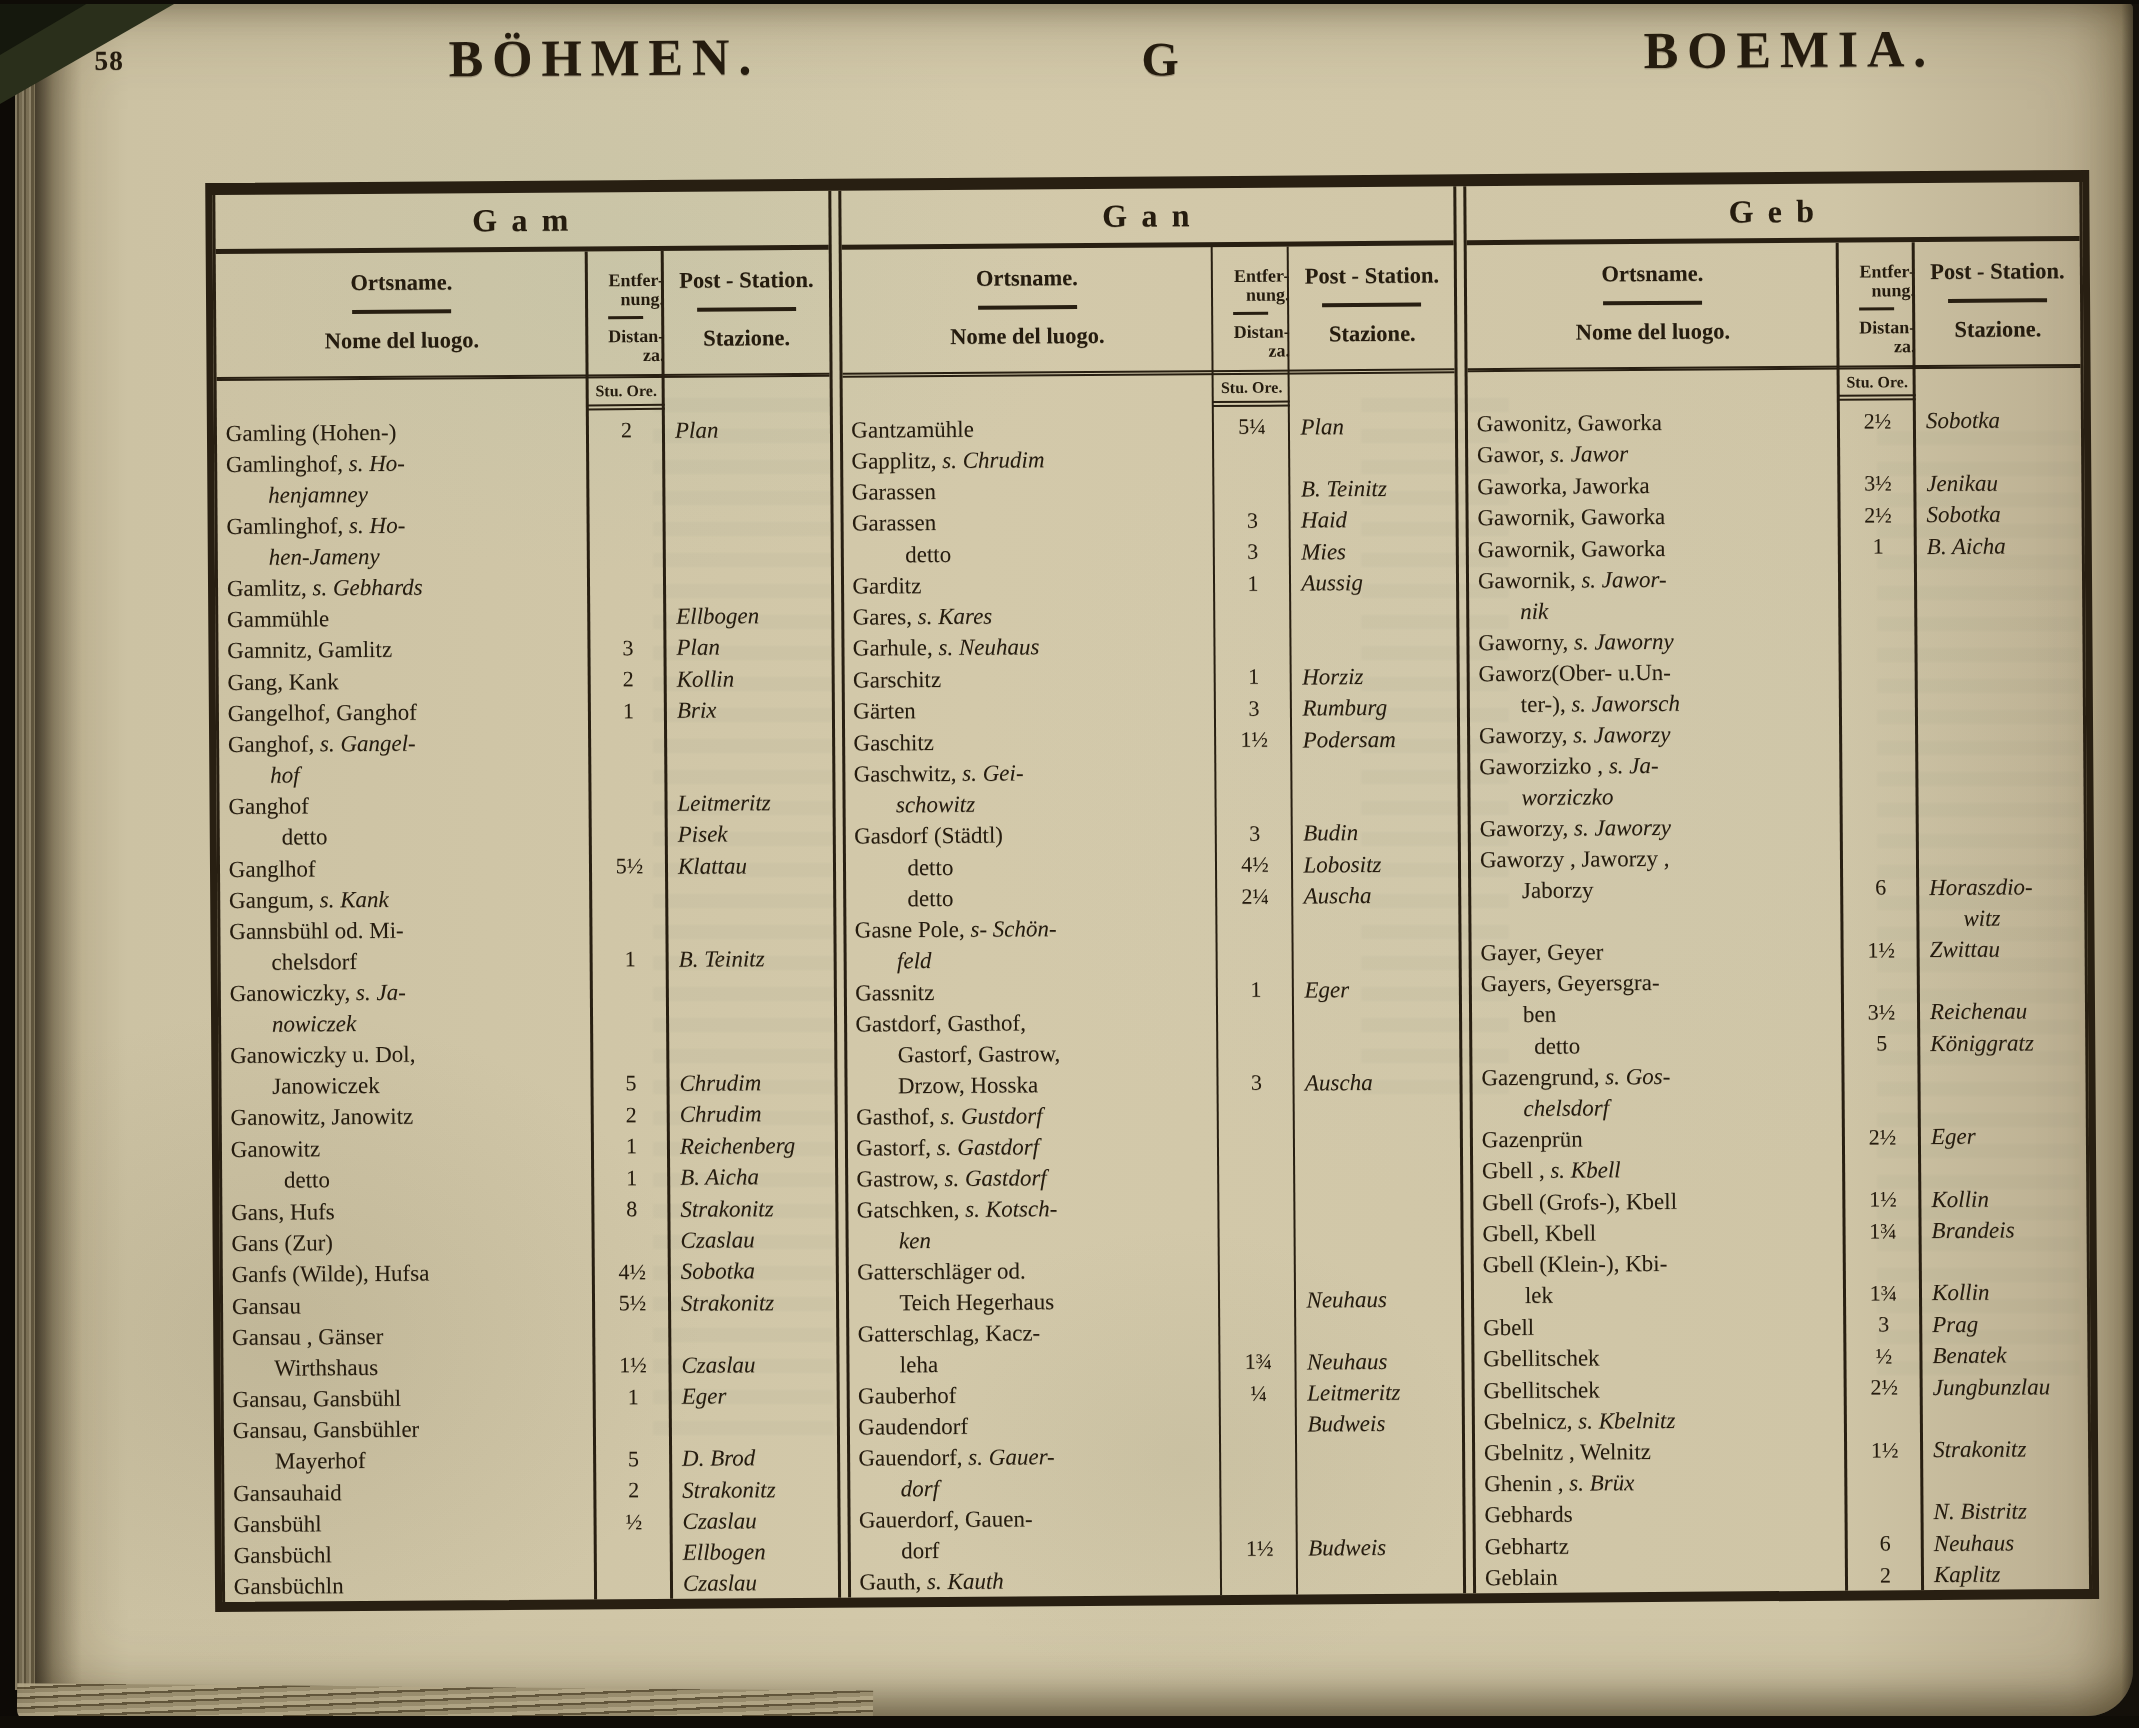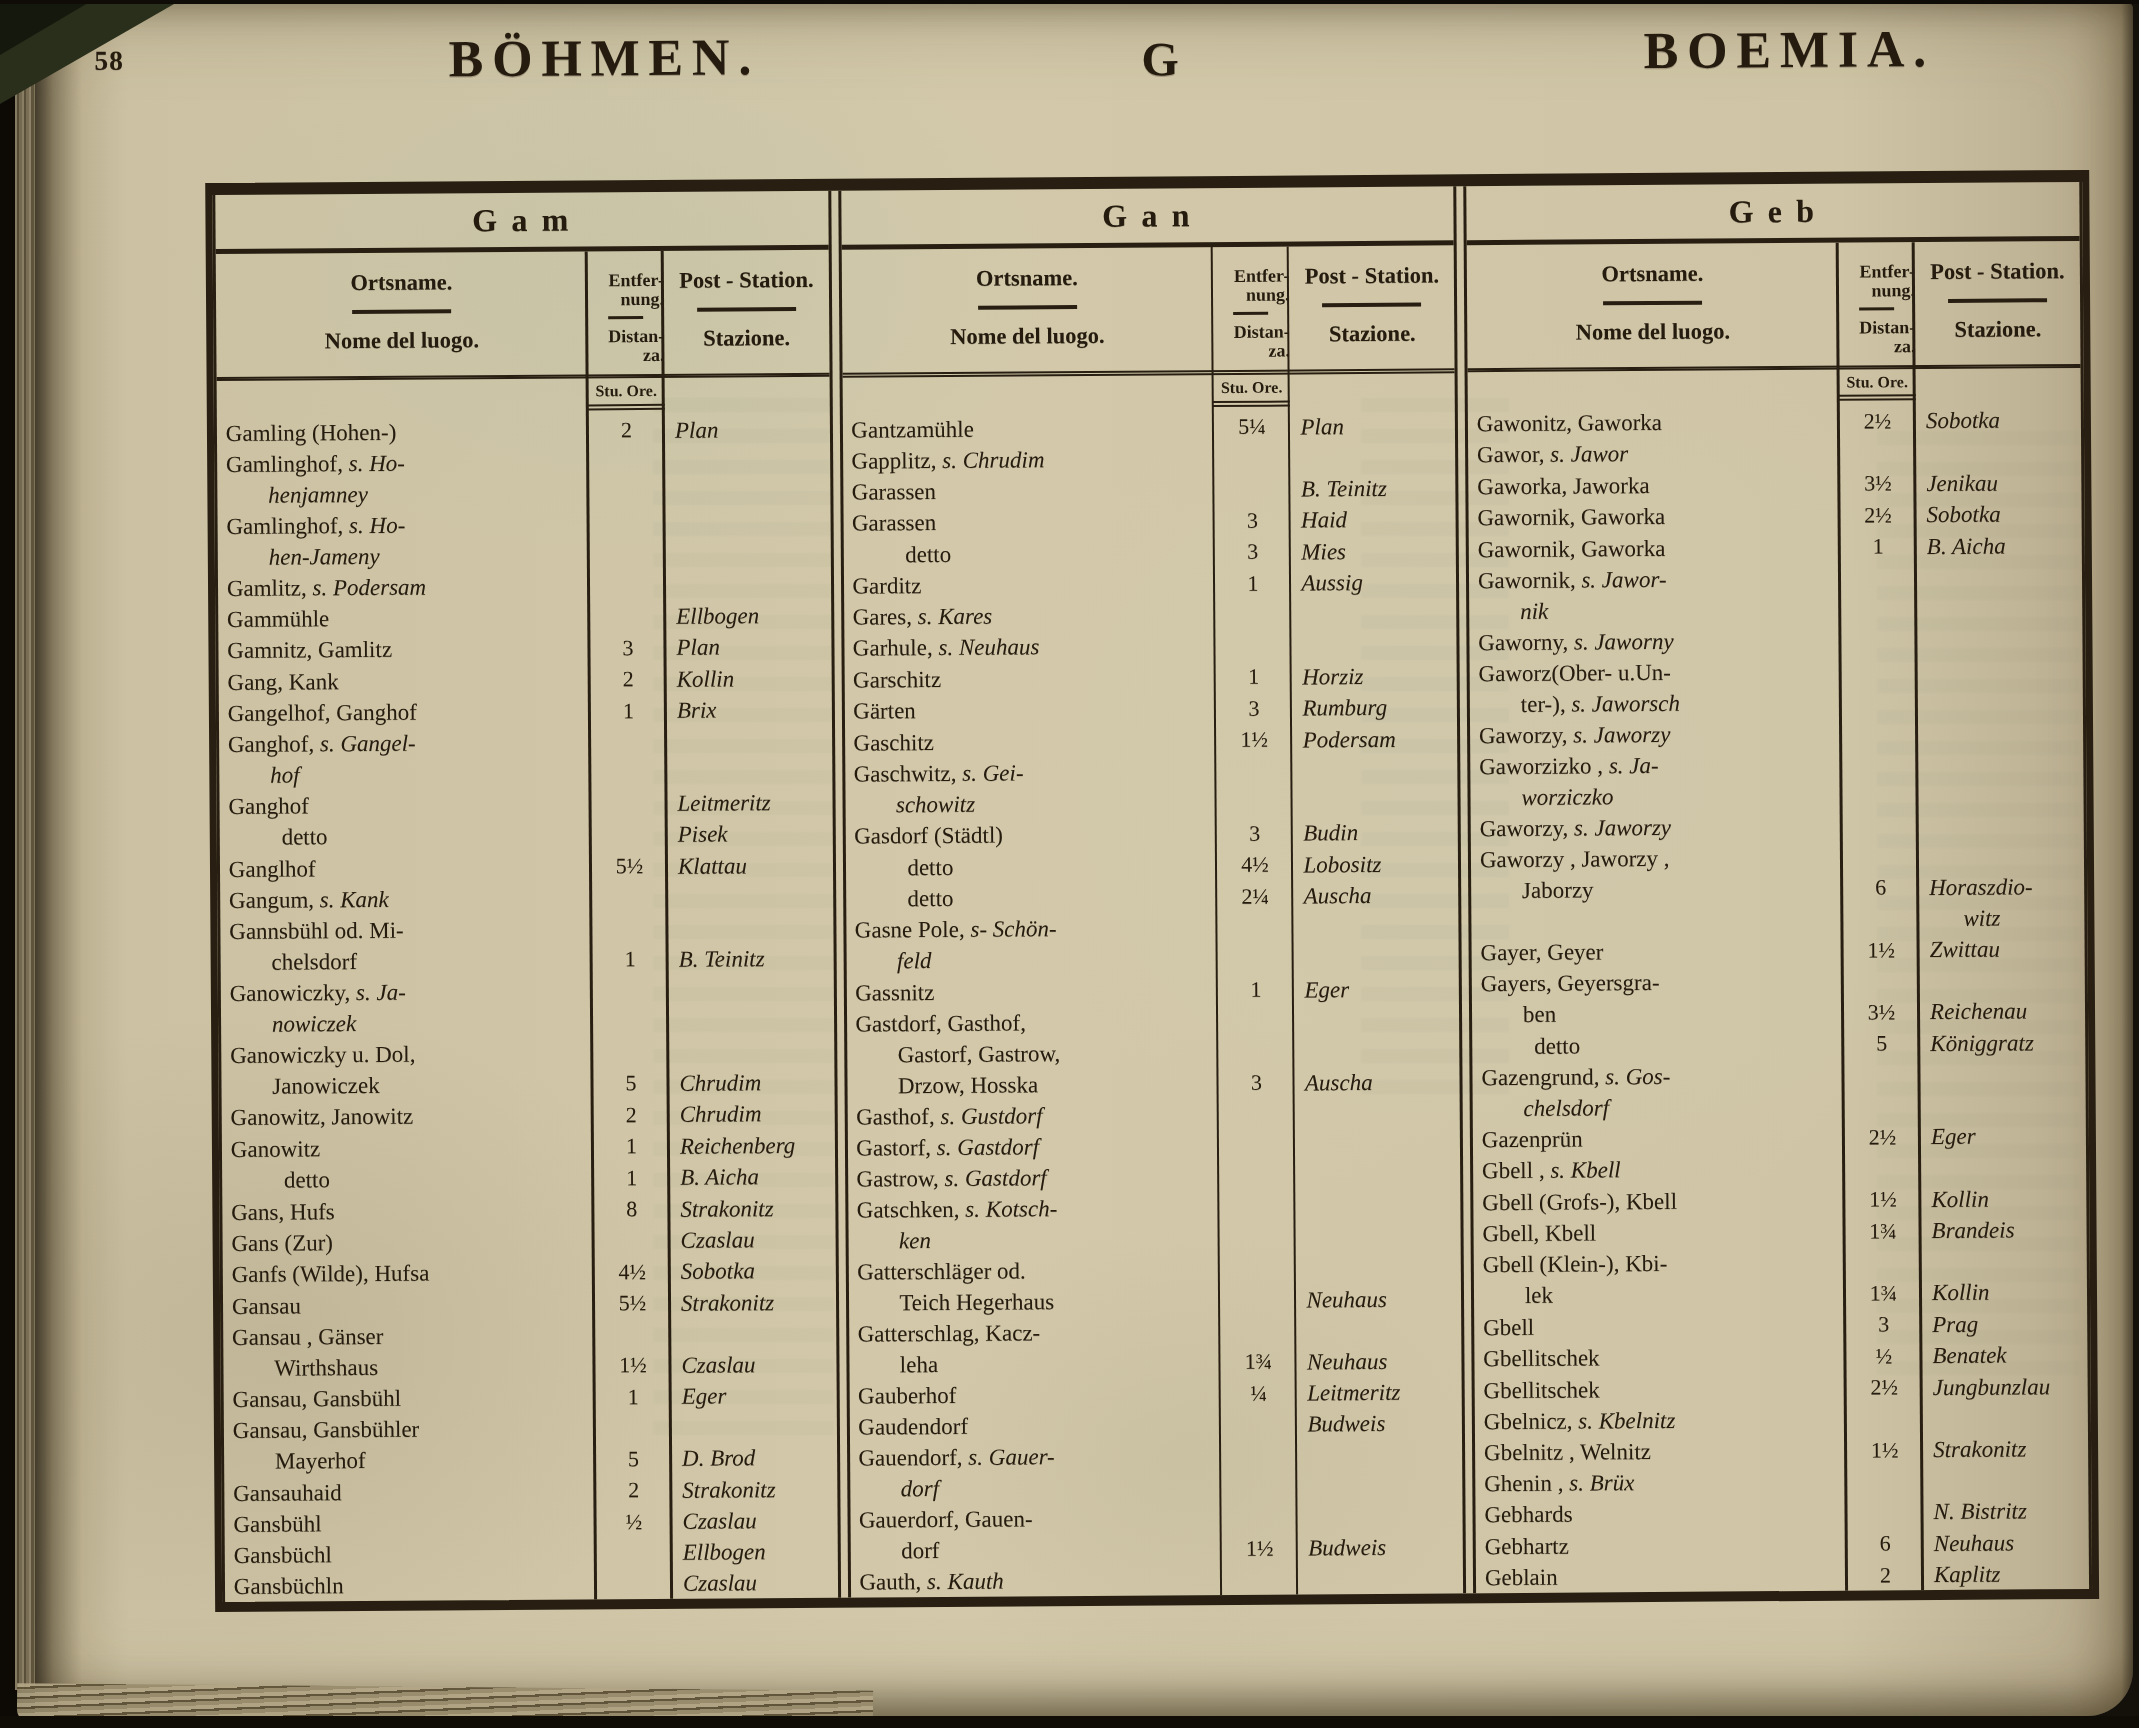--- a/index.html
+++ b/index.html
@@ -161,21 +161,21 @@
     <div class="name">
                     <div class="first">Gamlinghof, <i>s. Ho-</i></div>
                     <div class="cont"><i>hen-Jameny</i></div>
                   </div>
     <div class="dist"></div>
     <div class="station"></div>
   </div>
 
   <div class="row">
     <div class="name">
-                    <div class="first">Gamlitz, <i>s. Podersam</i></div>
+                    <div class="first">Gamlitz, <i>s. Gebhards</i></div>
                   </div>
     <div class="dist"></div>
     <div class="station"></div>
   </div>
 
   <div class="row">
     <div class="name">
                     <div class="first">Gammühle</div>
                   </div>
     <div class="dist"></div>

